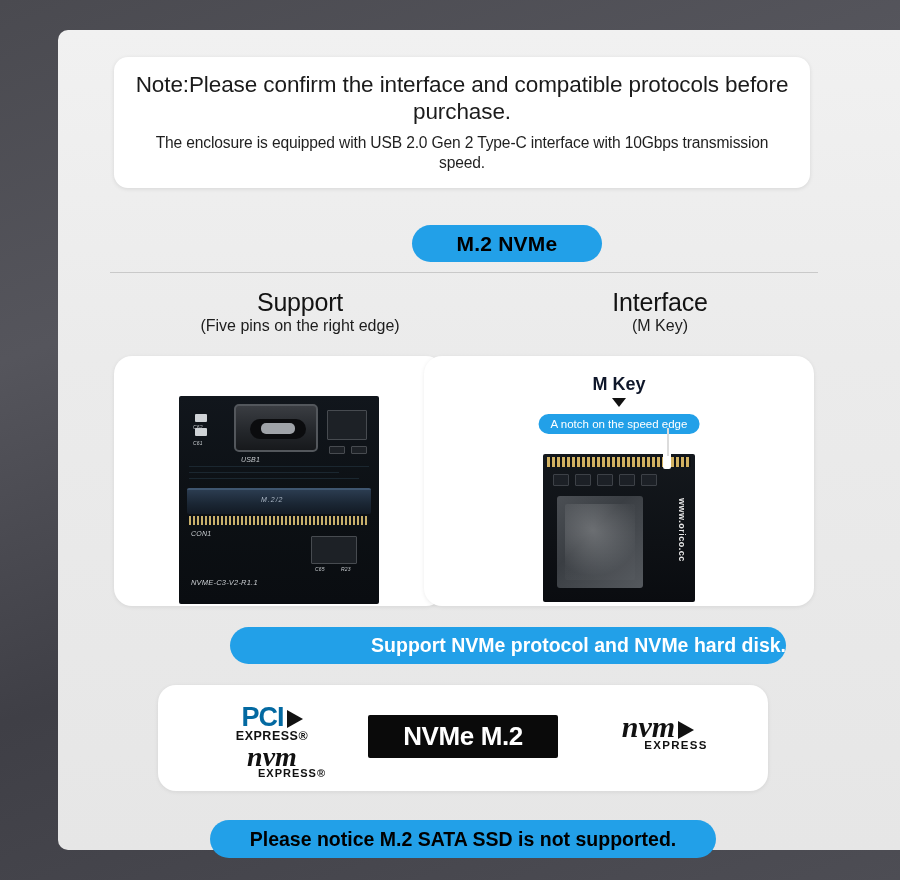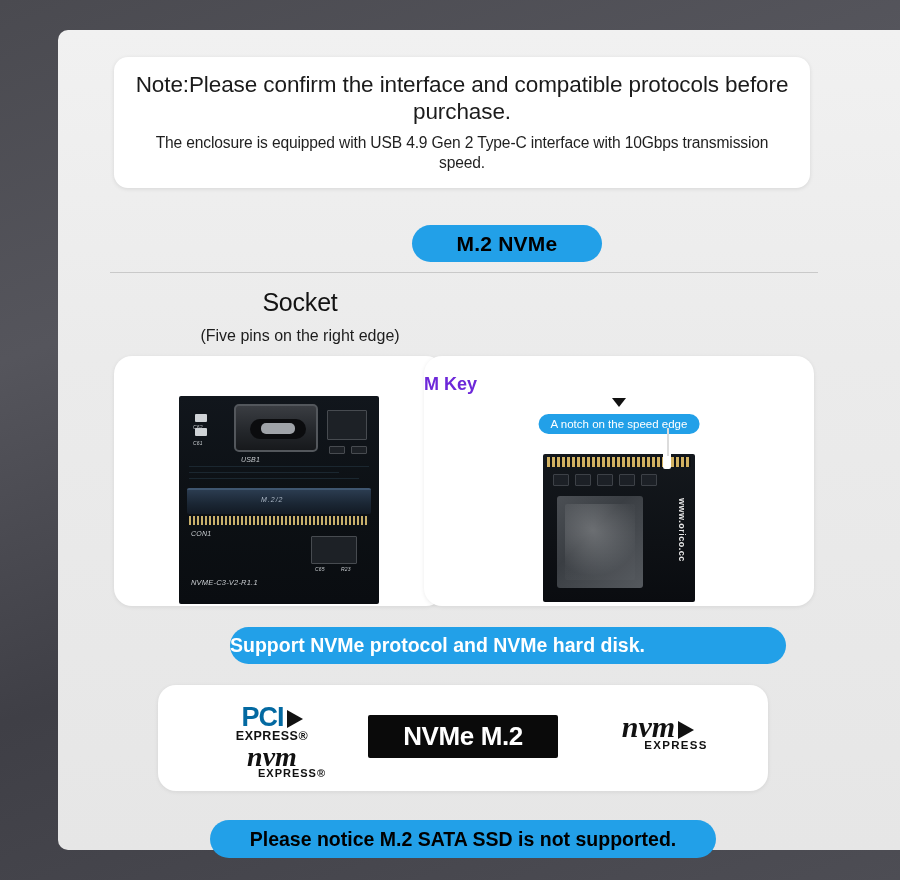--- a/index.html
+++ b/index.html
@@ -85,21 +85,21 @@
   .col-head {
     position: absolute;
     text-align: center;
   }
   .col-head .title {
     font-size: 25px;
     color: #131313;
     letter-spacing: -0.2px;
   }
   .col-head .sub {
-    margin-top: 10px;
+    margin-top: 0;
     font-size: 16px;
     color: #1d1d1d;
   }
   #col-head-socket { left: 92px; top: 258px; width: 300px; }
   #col-head-interface { left: 452px; top: 258px; width: 300px; }
 
   
   .photo-card {
     position: absolute;
     background: #ffffff;
@@ -203,22 +203,23 @@
     background: #1b2730;
     height: 1px;
   }
 
   
   .mkey-label {
     position: absolute;
     left: 0;
     right: 0;
     top: 18px;
+    text-align: center;
     font-size: 18px;
-    color: #6d28d9;
+    color: #0f172a;
     font-weight: bold;
   }
   .arrow-down {
     position: absolute;
     left: 50%;
     transform: translateX(-50%);
     top: 42px;
     width: 0; height: 0;
     border-left: 7px solid transparent;
     border-right: 7px solid transparent;
@@ -317,21 +318,21 @@
   .banner-support {
     position: absolute;
     left: 172px;
     top: 597px;
     width: 556px;
     height: 37px;
     background: #22a0e8;
     border-radius: 19px;
     display: flex;
     align-items: center;
-    justify-content: flex-start;
+    justify-content: flex-end;
     color: #ffffff;
     font-size: 19.5px;
     font-weight: bold;
   }
 
   
   #logos-card {
     position: absolute;
     left: 100px;
     top: 655px;
@@ -450,32 +451,36 @@
     font-weight: bold;
   }
 </style>
 </head>
 <body>
 
 <div class="page">
 
   <div class="note-box">
     <div class="note-title">Note:Please confirm the interface and compatible protocols before purchase.</div>
-    <div class="note-sub">The enclosure is equipped with USB 4.9 Gen 2 Type-C interface with 10Gbps transmission speed.</div>
+    <div class="note-sub">The enclosure is equipped with USB 2.0 Gen 2 Type-C interface with 10Gbps transmission speed.</div>
   </div>
 
   <div class="pill-nvme">
     <span>M.2 NVMe</span>
   </div>
 
   <div class="divider"></div>
 
   <div class="col-head" id="col-head-socket">
-    <div class="title">Socket</div>
+    <div class="title">Support</div>
     <div class="sub">(Five pins on the right edge)</div>
+  </div>
+  <div class="col-head" id="col-head-interface">
+    <div class="title">Interface</div>
+    <div class="sub">(M Key)</div>
   </div>
 
   <div class="photo-card" id="card-socket">
     <div class="pcb">
       <div class="usbc"></div>
 
       <div class="cap" style="left:16px; top:18px; width:12px; height:8px;"></div>
       <div class="cap" style="left:16px; top:32px; width:12px; height:8px;"></div>
       <div class="chip" style="left:148px; top:14px; width:40px; height:30px;"></div>
       <div class="chip" style="left:150px; top:50px; width:16px; height:8px;"></div>

